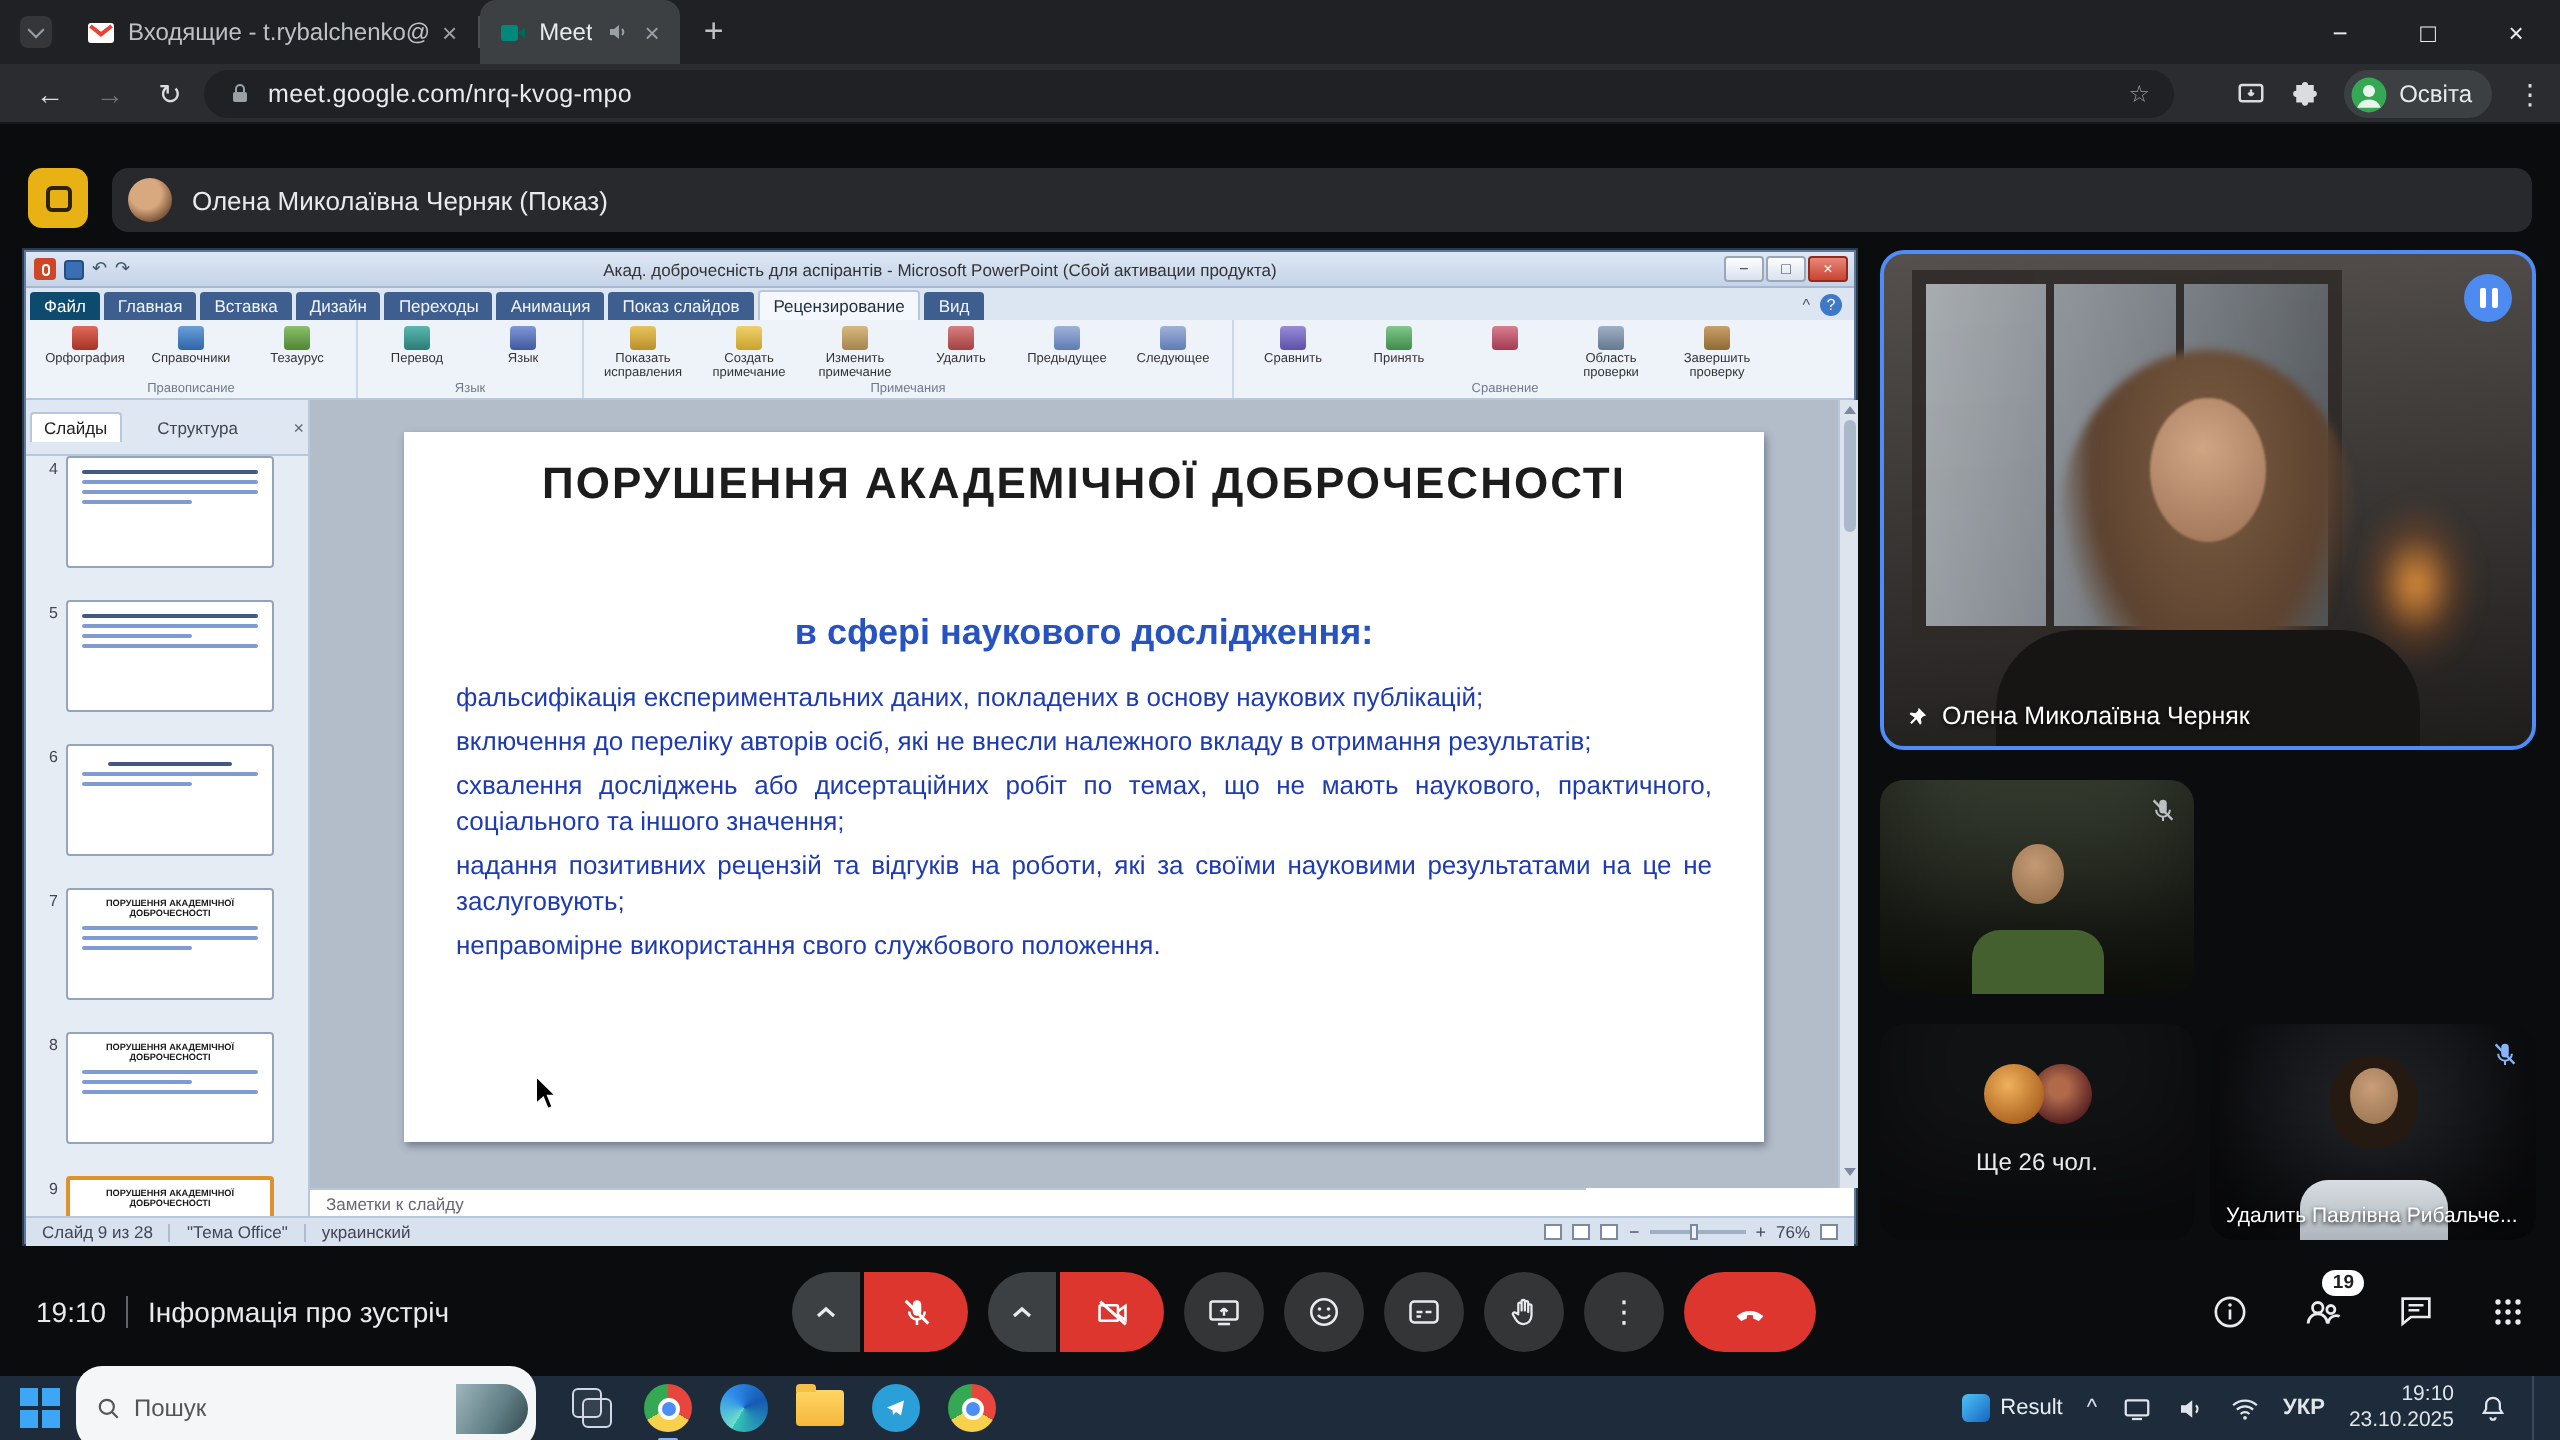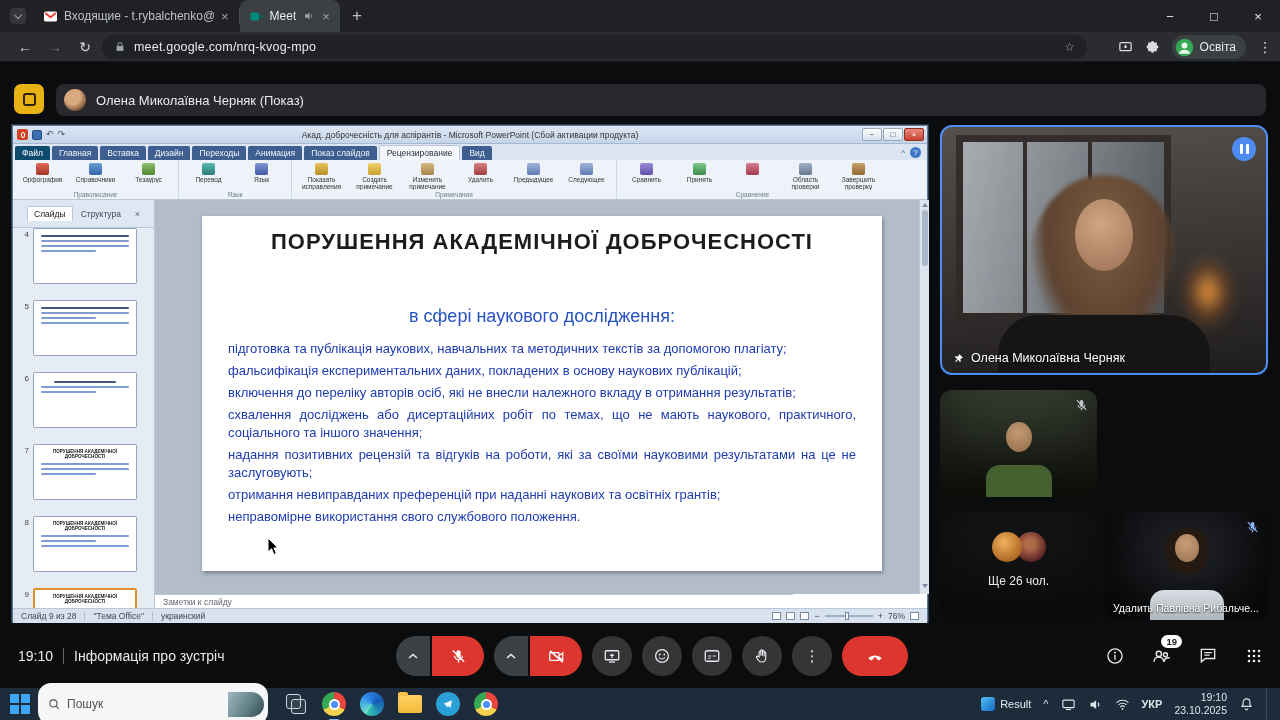--- a/index.html
+++ b/index.html
@@ -63,21 +63,21 @@
   .ppt-ribbon{position:absolute;left:0;top:34px;width:100%;height:40px;background:#eef3fa;border-bottom:1px solid #b9c7da;display:flex}
   .rgroup{position:relative;height:100%;border-right:1px solid #cdd8e6;padding:2px 3px 9px}
   .rbtns{display:flex;height:29px}
   .rbtn{width:53px;display:flex;flex-direction:column;align-items:center;gap:1px;padding-top:1px}
   .ric{width:13px;height:12px;border-radius:2px;flex:0 0 auto}
   .rlbl{width:52px;font-size:6.5px;line-height:1.1;text-align:center;color:#333;max-height:15px;overflow:hidden}
   .rcap{position:absolute;left:0;right:0;bottom:1px;text-align:center;font-size:6.5px;color:#6e7b8a}
 
   .ppt-main{position:absolute;left:0;top:74px;width:100%;height:408px}
   .slidepanel{position:absolute;left:0;top:0;width:142px;height:100%;background:#e6ecf4;border-right:1px solid #b9c7da;overflow:hidden}
-  .ptabs{height:28px;display:flex;align-items:center;background:#dfe7f2;border-bottom:1px solid #b9c7da;font-size:8.5px;color:#445;gap:2px;padding:0 14px}
+  .ptabs{height:28px;display:flex;align-items:center;background:#dfe7f2;border-bottom:1px solid #b9c7da;font-size:8.5px;color:#445;gap:12px;padding:0 2px}
   .ptabs .pt{padding:2px 6px;border-radius:2px 2px 0 0}
   .ptabs .pt.active{background:#fff;border:1px solid #b9c7da;border-bottom:none;color:#222}
   .ptabs .pclose{margin-left:auto;color:#667;font-size:9px}
   .thumbs{position:relative;margin-top:-24px;padding-top:24px}
   .thumb{display:flex;gap:4px;margin:0 6px 16px 6px;align-items:flex-start}
   .tnum{font-size:8px;color:#445;width:10px;text-align:right;padding-top:2px}
   .tbox{width:104px;height:56px;background:#fff;border:1px solid #93a5bd;border-radius:2px;overflow:hidden}
   .thumb.active .tbox{border:2px solid #e0912f}
   .tline{height:2px;background:#7f9bd1;margin:3px 7px;border-radius:1px}
   .tline.dark{background:#44577e}
@@ -86,21 +86,21 @@
 
   .canvas{position:absolute;left:142px;top:0;width:774px;height:394px;background:#b3bdca;overflow:hidden}
   .vscroll{position:absolute;right:0;top:0;width:10px;height:100%;background:#dde4ee;border-left:1px solid #b9c7da}
   .varrow{width:0;height:0;border-left:3px solid transparent;border-right:3px solid transparent;margin:3px auto}
   .varrow.up{border-bottom:4px solid #7b8aa0}
   .varrow.dn{border-top:4px solid #7b8aa0}
   .vthumb{width:6px;height:56px;background:#aab8ca;border-radius:3px;margin:2px auto}
 
   .slide{position:absolute;left:47px;top:16px;width:680px;height:355px;background:#fff;box-shadow:1px 2px 4px rgba(30,40,60,.45)}
   .slide-title{position:absolute;left:0;right:0;top:13px;text-align:center;font-size:22px;font-weight:bold;letter-spacing:1px;color:#1c1c1c}
-  .slide-sub{position:absolute;left:0;right:0;top:90px;text-align:center;font-size:18px;font-weight:normal;color:#2653c0}
+  .slide-sub{position:absolute;left:0;right:0;top:90px;text-align:center;font-size:18px;font-weight:bold;color:#2653c0}
   .slide-body{position:absolute;left:26px;right:26px;top:124px;font-size:13px;line-height:1.38;color:#1e3bb0;text-align:justify}
   .slide-body p{margin-bottom:4px}
 
   .ppt-notes{position:absolute;left:142px;top:394px;width:638px;height:14px;background:#fff;border-top:1px solid #b9c7da;font-size:8.5px;color:#667;display:flex;align-items:center;padding:0 8px}
   .ppt-status{position:absolute;left:0;top:482px;width:100%;height:15px;background:#d8e2ef;border-top:1px solid #b9c7da;display:flex;align-items:center;font-size:8.5px;color:#445;gap:8px;padding:0 8px}
   .ssep{width:1px;height:9px;background:#aebccd}
   .status-right{margin-left:auto;display:flex;align-items:center;gap:5px}
   .vico{width:9px;height:8px;border:1px solid #7b8aa0;background:#fff}
   .ztrack{width:48px;height:2px;background:#9fb0c4;position:relative}
   .ztrack i{position:absolute;left:20px;top:-3px;width:4px;height:8px;background:#eef3fa;border:1px solid #7b8aa0}
@@ -441,26 +441,24 @@
                 </div>
             </div>
           </div>
         </div>
 
         <div class="canvas">
           <div class="slide">
             <div class="slide-title">ПОРУШЕННЯ  АКАДЕМІЧНОЇ ДОБРОЧЕСНОСТІ</div>
             <div class="slide-sub">в сфері наукового дослідження:</div>
             <div class="slide-body">
-              <p>підготовка та публікація наукових, навчальних та методичних текстів за допомогою плагіату;</p>
               <p>фальсифікація експериментальних даних, покладених в основу наукових публікацій;</p>
               <p>включення до переліку авторів осіб, які не внесли належного вкладу в отримання результатів;</p>
               <p>схвалення досліджень або дисертаційних робіт по темах, що не мають наукового, практичного, соціального та іншого значення;</p>
               <p>надання позитивних рецензій та відгуків на роботи, які за своїми науковими результатами на це не заслуговують;</p>
-              <p>отримання невиправданих преференцій при наданні наукових та освітніх грантів;</p>
               <p>неправомірне використання свого службового положення.</p>
             </div>
           </div>
           <div class="vscroll">
             <div class="varrow up"></div>
               <div class="vthumb"></div>
               <div class="varrow dn" style="position:absolute;bottom:3px;left:2px"></div>
           </div>
         </div>
 

